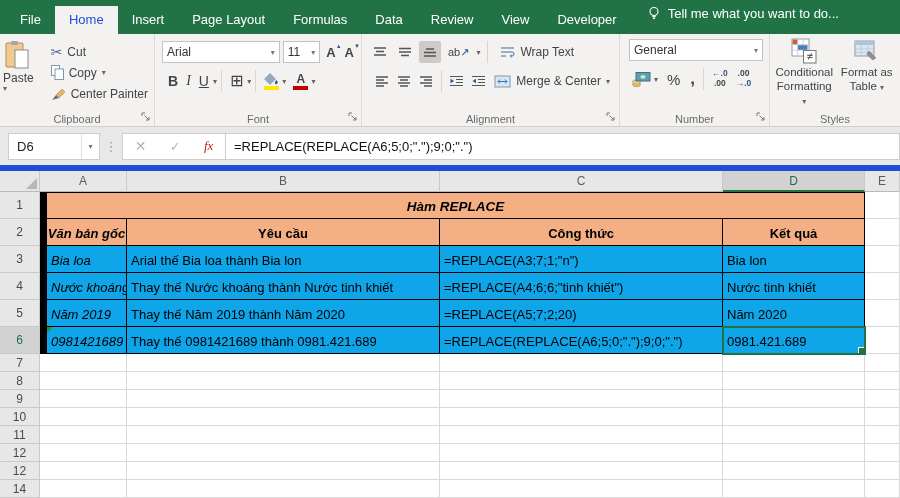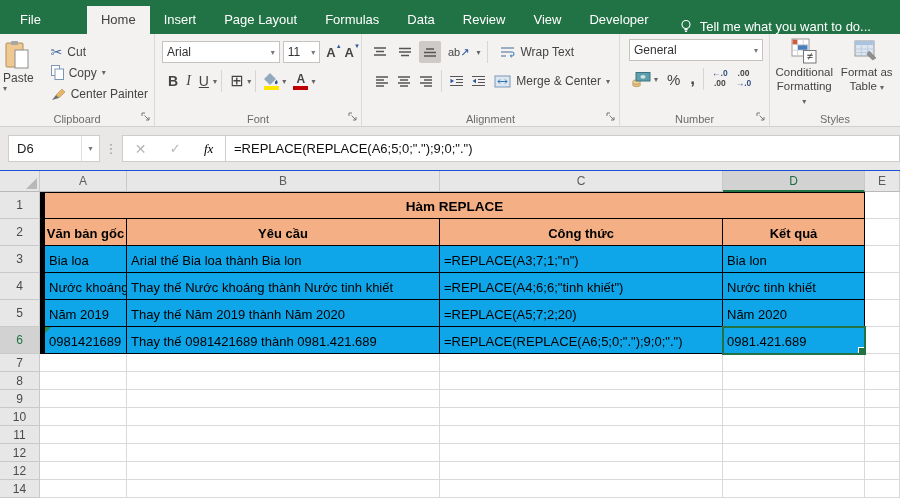--- a/index.html
+++ b/index.html
@@ -4,22 +4,22 @@
 <style>
   * { box-sizing: border-box; }
   html,body { margin:0; padding:0; }
   body { width:900px; height:498px; position:relative; overflow:hidden; background:#fff;
          font-family:"Liberation Sans","DejaVu Sans",sans-serif; -webkit-font-smoothing:antialiased; }
 
   
   .tabbar { position:absolute; top:0; left:0; width:900px; height:34px; background:#217346;
             display:flex; align-items:flex-end; padding-left:6px; }
   .tab { height:28px; line-height:28px; padding:0 14px; font-size:13px; color:#fff; cursor:default; white-space:nowrap; }
-  .tab.active { background:#f3f2f1; color:#404040;margin-left:32px; }
-  .tellme { margin-left:16px; height:28px; display:flex; align-items:flex-end; gap:7px; color:#fff; font-size:13px; }
+  .tab.active { background:#f3f2f1; color:#1d4ed8; }
+  .tellme { margin-left:16px; height:28px; display:flex; align-items:flex-start; gap:7px; color:#fff; font-size:13px; }
 
   
   .ribbon { position:absolute; top:34px; left:0; width:900px; height:93px; background:#f3f2f1;
             border-bottom:1px solid #d2cfcc; display:flex; color:#444; }
   .rgroup { position:relative; height:100%; border-right:1px solid #dcd9d6; padding:3px 2px 17px 3px; }
   .glabel { position:absolute; bottom:1px; left:0; right:0; text-align:center; font-size:11px; color:#6b6b6b; }
   .launcher { position:absolute; bottom:4px; right:3px; width:10px; height:10px; }
   .g-clip { width:155px; display:flex; }
   .g-font { width:207px; }
   .g-align { width:258px; }
@@ -61,51 +61,51 @@
             color:#33527e; padding:0 4px; font-weight:bold; }
   .numsym { font-size:15px; padding:0 6px; color:#444; }
   .comma { font-size:17px; font-weight:bold; padding:0 4px; color:#444; }
 
   .stylebtn { width:62px; display:flex; flex-direction:column; align-items:center; text-align:center;
               font-size:11.5px; line-height:1.2; color:#444; }
   .stylebtn svg { margin-bottom:2px; }
 
   
   .fbar { position:absolute; top:127px; left:0; width:900px; height:44px; background:#e9e8e7;
-          border-bottom:1px solid #1d4ed8; display:flex; align-items:center; padding:0; }
+          border-bottom:6px solid #1d4ed8; display:flex; align-items:center; padding:0; }
   .namebox { width:92px; height:27px; margin-left:8px; background:#fff; border:1px solid #cfcdcb;
              display:flex; align-items:center; font-size:13px; }
   .namebox .nm { flex:1; padding-left:8px; color:#222; }
   .namebox .dd { width:18px; text-align:center; color:#777; }
   .dots { width:22px; text-align:center; color:#9a9a9a; font-size:13px; }
   .fxbox { width:104px; height:27px; background:#fff; border:1px solid #cfcdcb; display:flex;
            align-items:center; justify-content:space-around; }
   .fxbox .x { color:#b5b5b5; font-size:14px; }
   .fxbox .ok { color:#b5b5b5; font-size:13px; }
-  .fxbox .fx { color:#000000; font-size:13px; font-style:italic; font-family:"Liberation Serif",serif; }
+  .fxbox .fx { color:#b91c1c; font-size:13px; font-style:italic; font-family:"Liberation Serif",serif; }
   .ffield { flex:1; height:27px; background:#fff; border:1px solid #cfcdcb; border-left:none; margin-right:0;
             display:flex; align-items:center; font-size:13px; padding-left:8px; color:#111; }
 
   
   .grid { position:absolute; top:171px; left:0; width:900px; height:327px; background:#fff;
           display:grid; grid-template-columns:40px 87px 313px 283px 142px 1fr;
           grid-template-rows:21px repeat(6,27px) repeat(8,18px); }
   .hc { background:#e7e7e7; border-right:1px solid #c9c9c9; border-bottom:1px solid #b9b9b9;
         display:flex; align-items:center; justify-content:center; font-size:12px; color:#5d5d5d; }
   .hc.selcol { background:#d2d2d2; border-bottom:2px solid #217346; color:#1e6b43; }
   .corner { position:relative; }
   .corner::after { content:""; position:absolute; right:2px; bottom:2px;
                    border-bottom:11px solid #b8b8b8; border-left:11px solid transparent; }
   .rh { background:#e7e7e7; border-right:1px solid #c9c9c9; border-bottom:1px solid #c9c9c9;
         display:flex; align-items:center; justify-content:center; font-size:12px; color:#4a4a4a; }
   .rh.selrow { background:#d2d2d2; color:#217346; }
   .tc { position:relative; background:#0ea5e9; border-right:1px solid #000; border-bottom:1px solid #000;
         font-size:13px; color:#000; display:flex; align-items:flex-end; padding:0 4px 4px 4px;
         white-space:nowrap; overflow:hidden; }
-  .bl { border-left:5px solid #000000; }
+  .bl { border-left:7px solid #000000;font-style:italic; }
   .bt { border-top:1px solid #000; }
   .th { background:#f4b084; font-weight:bold; justify-content:center; }
   .title { background:#f4b084; font-weight:bold; justify-content:center; grid-column:span 4; font-size:13.5px; }
   .ec { background:#fff; border-right:1px solid #d9d9d9; border-bottom:1px solid #d9d9d9; }
   .sel { z-index:3; outline:2px solid #217346; outline-offset:-1px; }
   .sel::after { content:""; position:absolute; right:-2px; bottom:-2px; width:6px; height:6px;
                 background:#217346; border:1px solid #fff; z-index:4; }
   .a6::before { content:""; position:absolute; top:0; left:0;
                 border-top:6px solid #2f8a46; border-right:6px solid transparent; }
   svg { display:block; }

